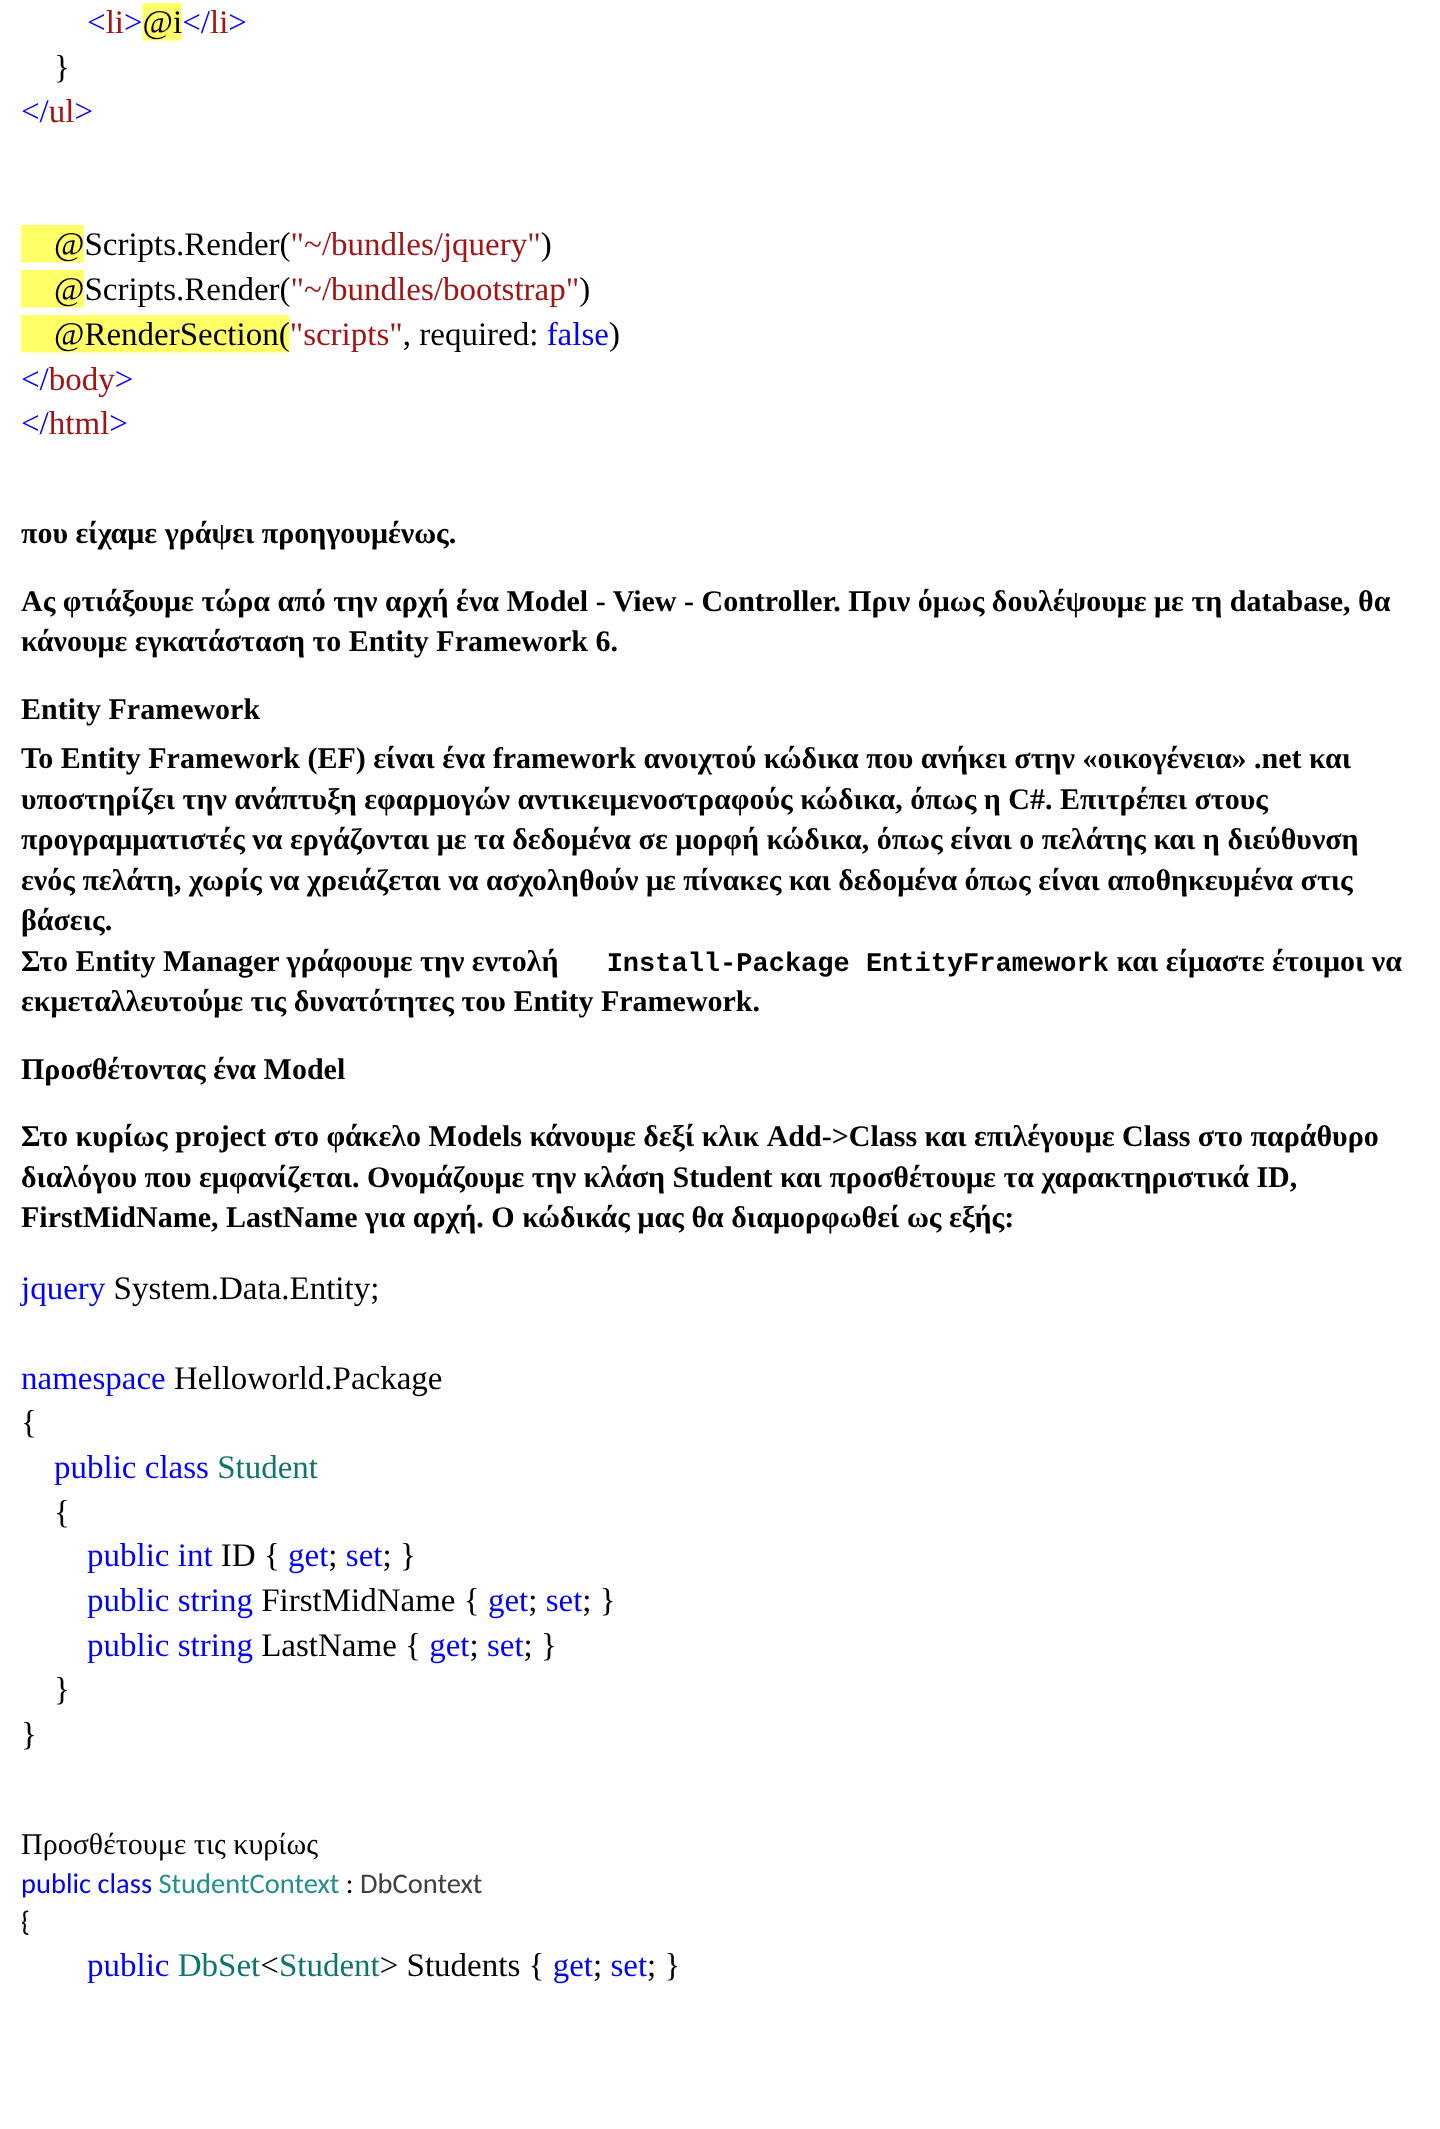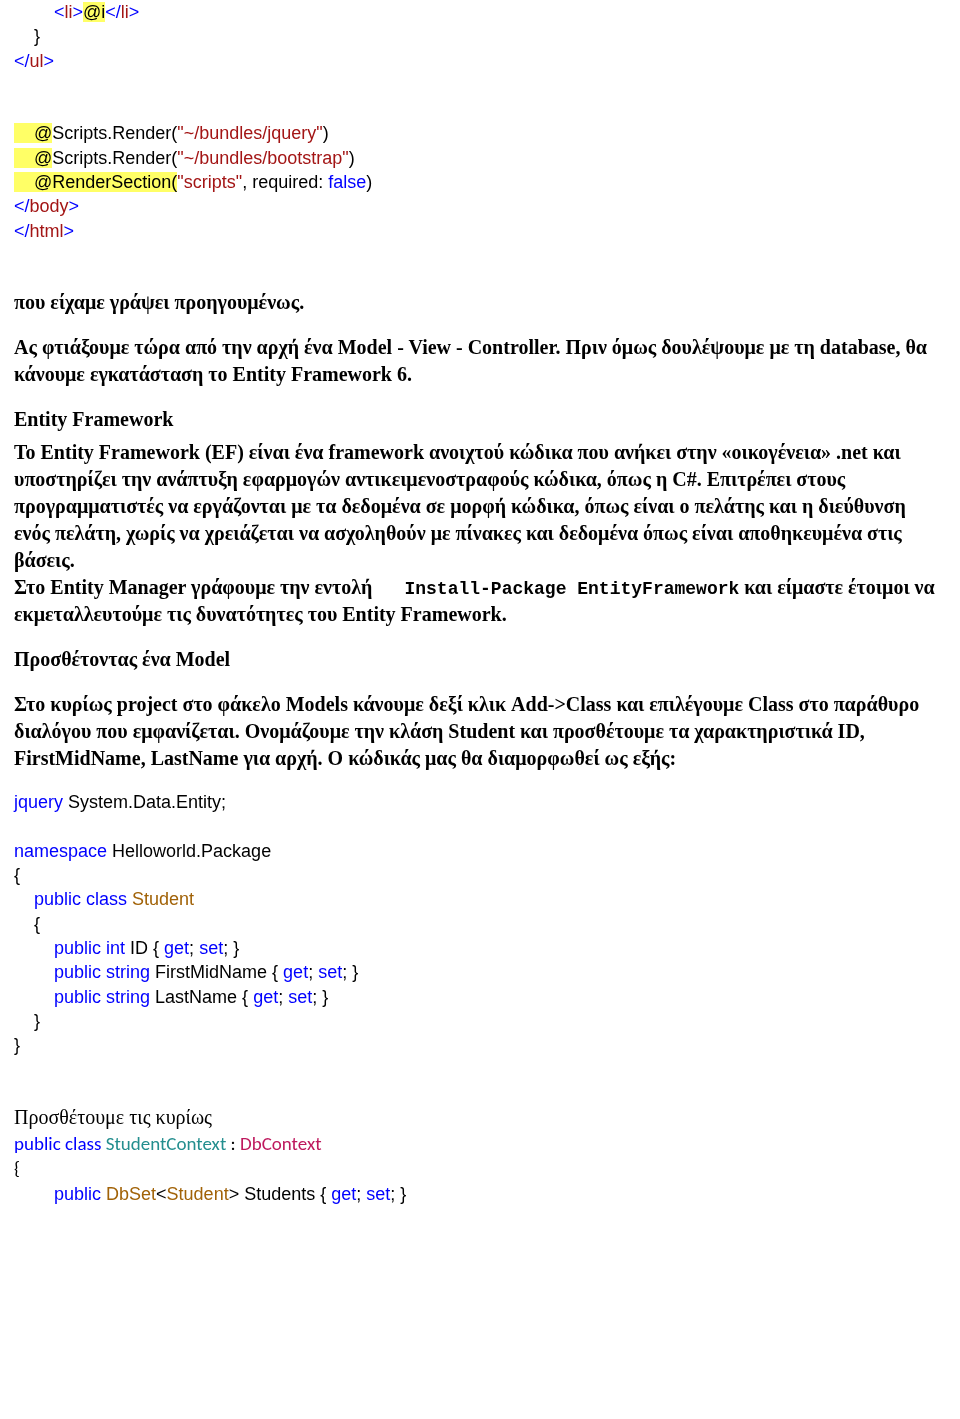--- a/index.html
+++ b/index.html
@@ -7,27 +7,27 @@
       font-size: 20px;
       line-height: 1.35;
       margin: 0;
       padding: 0 14px 30px 14px;
       width: 960px;
       box-sizing: border-box;
       color: #000;
       background: #fff;
     }
     .code {
-      font-family: Liberation Sans, sans-serif;
-      font-size: 18px;
+      font-family: Liberation Serif, serif;
+      font-size: 22px;
       white-space: pre;
       line-height: 1.35;
     }
     .c-blue  { color: #0000ff; }
-    .c-teal  { color: #a16207; }
+    .c-teal  { color: #0f766e; }
     .c-maroon{ color: #a31515; }
     .c-black { color: #000000; }
     .hl-yellow { background: #ffff66; }
     p { margin: 0 0 18px 0; font-weight: bold; }
     h3.heading { font-size: 20px; font-weight: bold; margin: 0 0 6px 0; }
     .section-gap-sm { height: 12px; }
     .section-gap-lg { height: 46px; }
     .inline-mono { font-family: Consolas, "Courier New", monospace; font-size: 18px; margin-left: 27px; }
   </style>
 </head>
@@ -71,15 +71,15 @@
 <span class="c-blue">        public</span><span class="c-blue"> int</span><span class="c-black"> ID { </span><span class="c-blue">get</span><span class="c-black">; </span><span class="c-blue">set</span><span class="c-black">; }</span>
 <span class="c-blue">        public</span><span class="c-blue"> string</span><span class="c-black"> FirstMidName { </span><span class="c-blue">get</span><span class="c-black">; </span><span class="c-blue">set</span><span class="c-black">; }</span>
 <span class="c-blue">        public</span><span class="c-blue"> string</span><span class="c-black"> LastName { </span><span class="c-blue">get</span><span class="c-black">; </span><span class="c-blue">set</span><span class="c-black">; }</span>
 <span class="c-black">    }</span>
 <span class="c-black">}</span></div>
 
 <div class="section-gap-lg"></div>
 
 <div>Προσθέτουμε τις κυρίως</div>
 
-<div style="font-family: Calibri, Arial, sans-serif; font-size: 19px; white-space: pre; line-height:1.35;"><span style="color:#0000ff;">public</span><span style="color:#0000ff;"> class</span><span style="color:#238e8e;margin-top:23px;"> StudentContext</span><span style="color:#000;"> : </span><span style="color:#be185d;">DbContext</span>
+<div style="font-family: Calibri, Arial, sans-serif; font-size: 19px; white-space: pre; line-height:1.35;"><span style="color:#0000ff;">public</span><span style="color:#0000ff;"> class</span><span style="color:#238e8e;margin-top:23px;"> StudentContext</span><span style="color:#000;"> : </span><span style="color:#404040;">DbContext</span>
 <span style="color:#000;">{</span></div>
 <div class="code"><span class="c-blue">        public</span><span class="c-teal"> DbSet</span><span class="c-black">&lt;</span><span class="c-teal">Student</span><span class="c-black">&gt; Students { </span><span class="c-blue">get</span><span class="c-black">; </span><span class="c-blue">set</span><span class="c-black">; }</span></div>
 
 </body></html>

